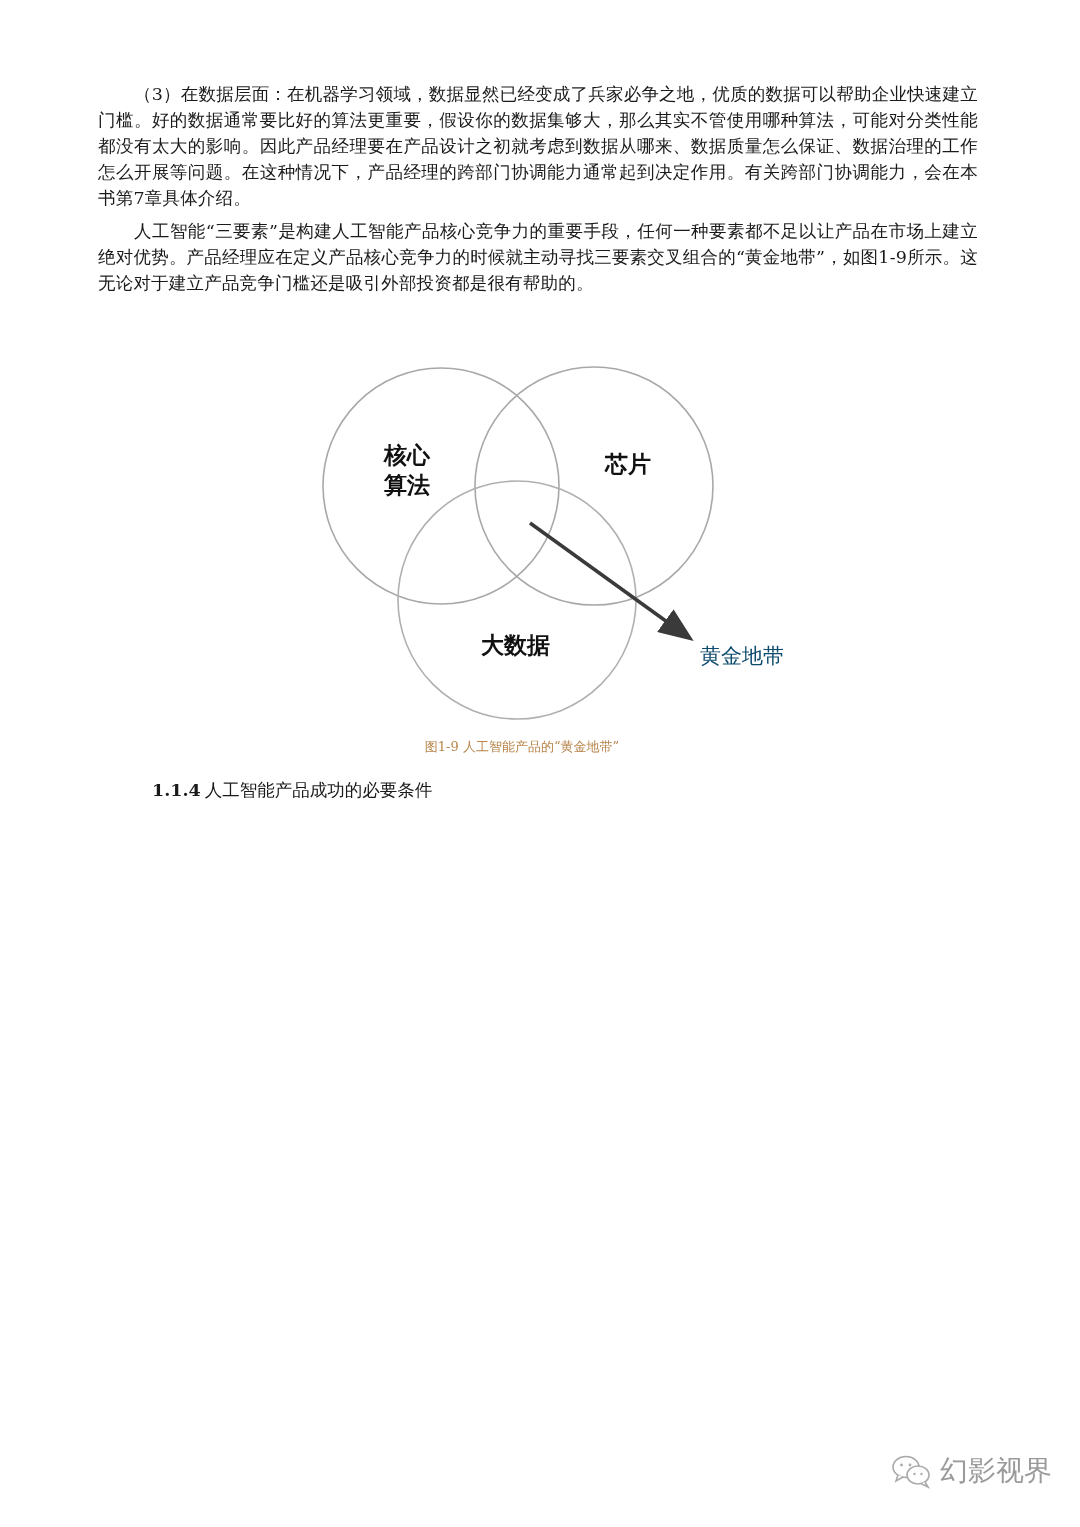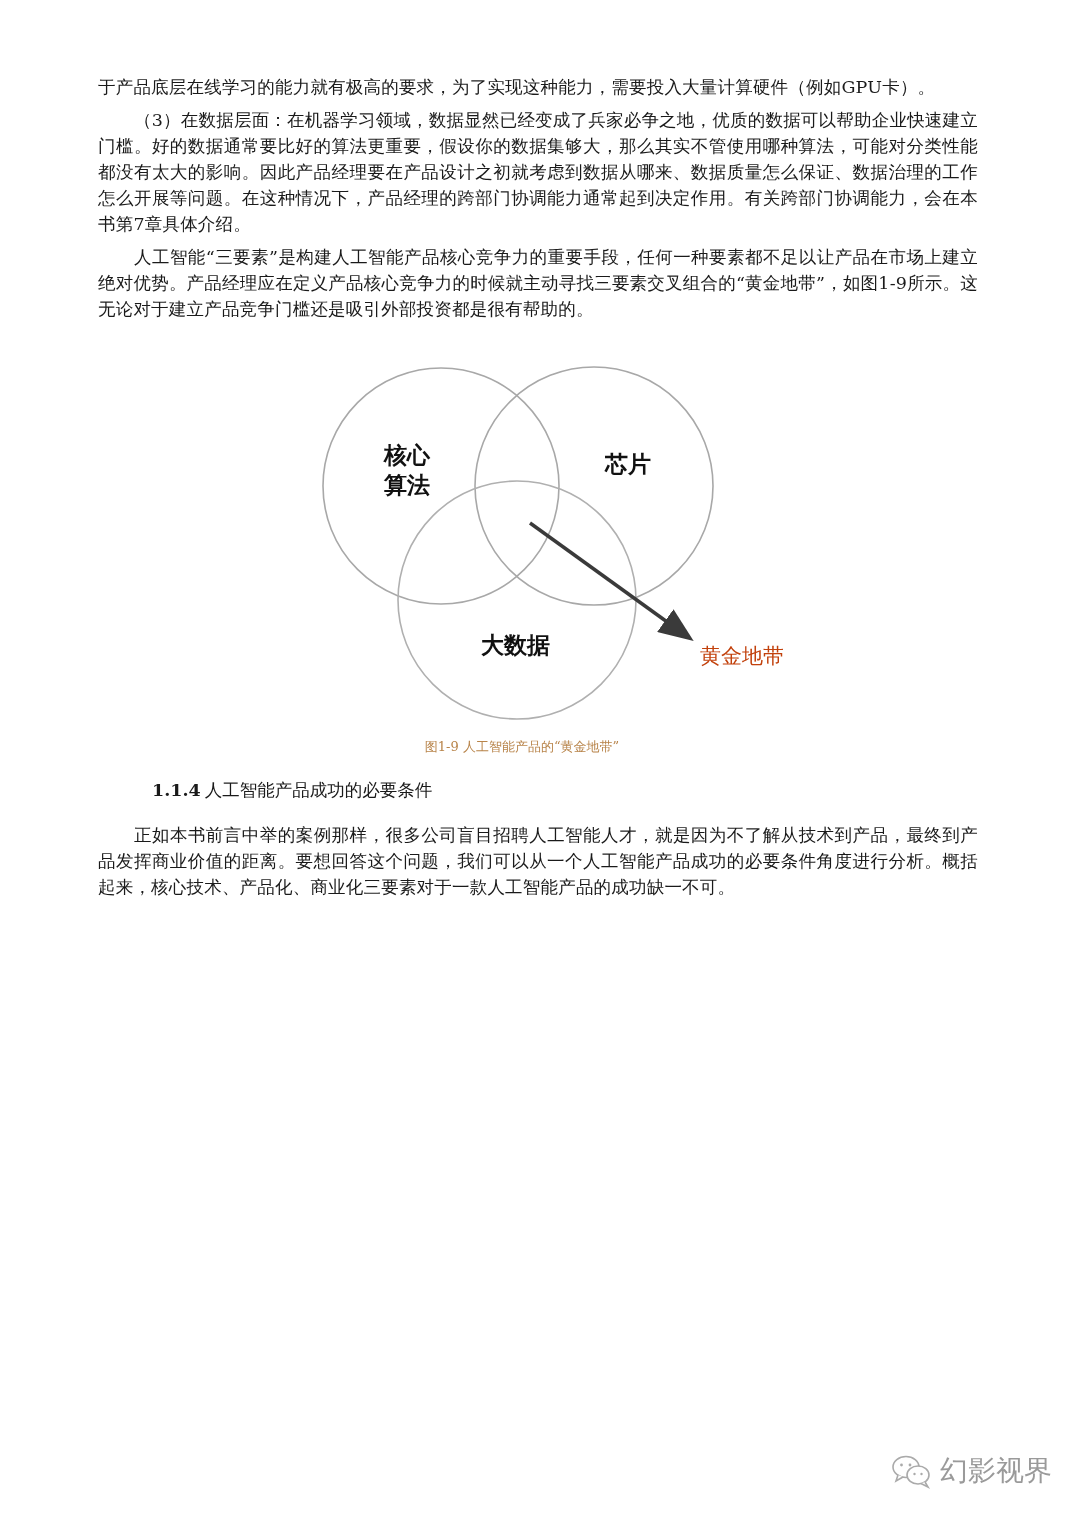--- a/index.html
+++ b/index.html
@@ -7,34 +7,33 @@
          font-family: "DejaVu Serif", "Liberation Serif", serif; color: #1a1a1a; }
   .page { position: absolute; left: 98px; top: 74px; width: 880px; }
   .p { font-size: 17.5px; line-height: 26px; margin: 0; letter-spacing: 0.2px; text-align: justify; }
   .indent { text-indent: 36px; }
   .gap { margin-top: 7px; }
   .figure { position: absolute; left: 0; top: 0; width: 1080px; height: 740px; pointer-events: none; text-align: right; }
   .figure svg { position: absolute; left: 0; top: 0; }
   .venn-label { position: absolute; font-family: "DejaVu Sans", "Liberation Sans", sans-serif;
                 font-weight: bold; font-size: 23px; color: #111; line-height: 30px; }
   .gold-label { position: absolute; font-family: "DejaVu Sans", "Liberation Sans", sans-serif;
-                font-size: 21px; color: #c2410c; }
+                font-size: 21px; color: #0c4a6e; }
   .caption { position: absolute; left: 0; width: 1044px; top: 738px; text-align: center;
              font-size: 13px; color: #b8844a; font-family: "DejaVu Serif", "Liberation Serif", serif; }
   .section-heading { position: absolute; left: 136px; top: 778px; font-size: 17.5px; color: #1a1a1a; margin-left: 16px; }
   .section-heading b { font-weight: bold; margin-right: 4px; }
   .page2 { position: absolute; left: 98px; top: 822px; width: 880px; }
   .watermark { position: absolute; left: 890px; top: 1452px; display: flex; align-items: center; gap: 6px; }
   .watermark-text { font-family: Liberation Mono, monospace; font-size: 28px; color: #9a9a9a; }
 </style>
 </head>
 <body>
 
 <div class="page">
-  <p class="p">于产品底层在线学习的能力就有极高的要求，为了实现这种能力，需要投入大量计算硬件（例如GPU卡）。</p>
   <p class="p indent gap">（3）在数据层面：在机器学习领域，数据显然已经变成了兵家必争之地，优质的数据可以帮助企业快速建立门槛。好的数据通常要比好的算法更重要，假设你的数据集够大，那么其实不管使用哪种算法，可能对分类性能都没有太大的影响。因此产品经理要在产品设计之初就考虑到数据从哪来、数据质量怎么保证、数据治理的工作怎么开展等问题。在这种情况下，产品经理的跨部门协调能力通常起到决定作用。有关跨部门协调能力，会在本书第7章具体介绍。</p>
   <p class="p indent gap">人工智能“三要素”是构建人工智能产品核心竞争力的重要手段，任何一种要素都不足以让产品在市场上建立绝对优势。产品经理应在定义产品核心竞争力的时候就主动寻找三要素交叉组合的“黄金地带”，如图1-9所示。这无论对于建立产品竞争门槛还是吸引外部投资都是很有帮助的。</p>
 </div>
 
 <div class="figure">
   <svg width="1080" height="740">
     <defs>
       <marker id="arrowhead" markerWidth="10" markerHeight="8" refX="8" refY="4" orient="auto">
         <path d="M0,0 L10,4 L0,8 z" fill="#3a3a3a"></path>
       </marker>
@@ -53,21 +52,20 @@
   <div class="gold-label" style="left:700px; top:642px;">黄金地带</div>
 </div>
 
 <div class="caption">图1-9 人工智能产品的“黄金地带”</div>
 
 <div class="section-heading">
   <b>1.1.4</b><span>人工智能产品成功的必要条件</span>
 </div>
 
 <div class="page2">
-  <p class="p indent">正如本书前言中举的案例那样，很多公司盲目招聘人工智能人才，就是因为不了解从技术到产品，最终到产品发挥商业价值的距离。要想回答这个问题，我们可以从一个人工智能产品成功的必要条件角度进行分析。概括起来，核心技术、产品化、商业化三要素对于一款人工智能产品的成功缺一不可。</p>
 </div>
 
 <div class="watermark">
   <svg width="44" height="36" viewBox="0 0 44 36">
     <ellipse cx="16" cy="14" rx="13" ry="10.5" fill="#fff" stroke="#aaa" stroke-width="1.6"></ellipse>
     <path d="M8,22 L6,28 L13,24" fill="#fff" stroke="#aaa" stroke-width="1.6"></path>
     <circle cx="11.5" cy="12" r="1.4" fill="#aaa"></circle>
     <circle cx="20" cy="12" r="1.4" fill="#aaa"></circle>
     <ellipse cx="28" cy="22" rx="11" ry="9" fill="#fff" stroke="#aaa" stroke-width="1.6"></ellipse>
     <path d="M35,29 L38,34 L31,30.5" fill="#fff" stroke="#aaa" stroke-width="1.6"></path>

